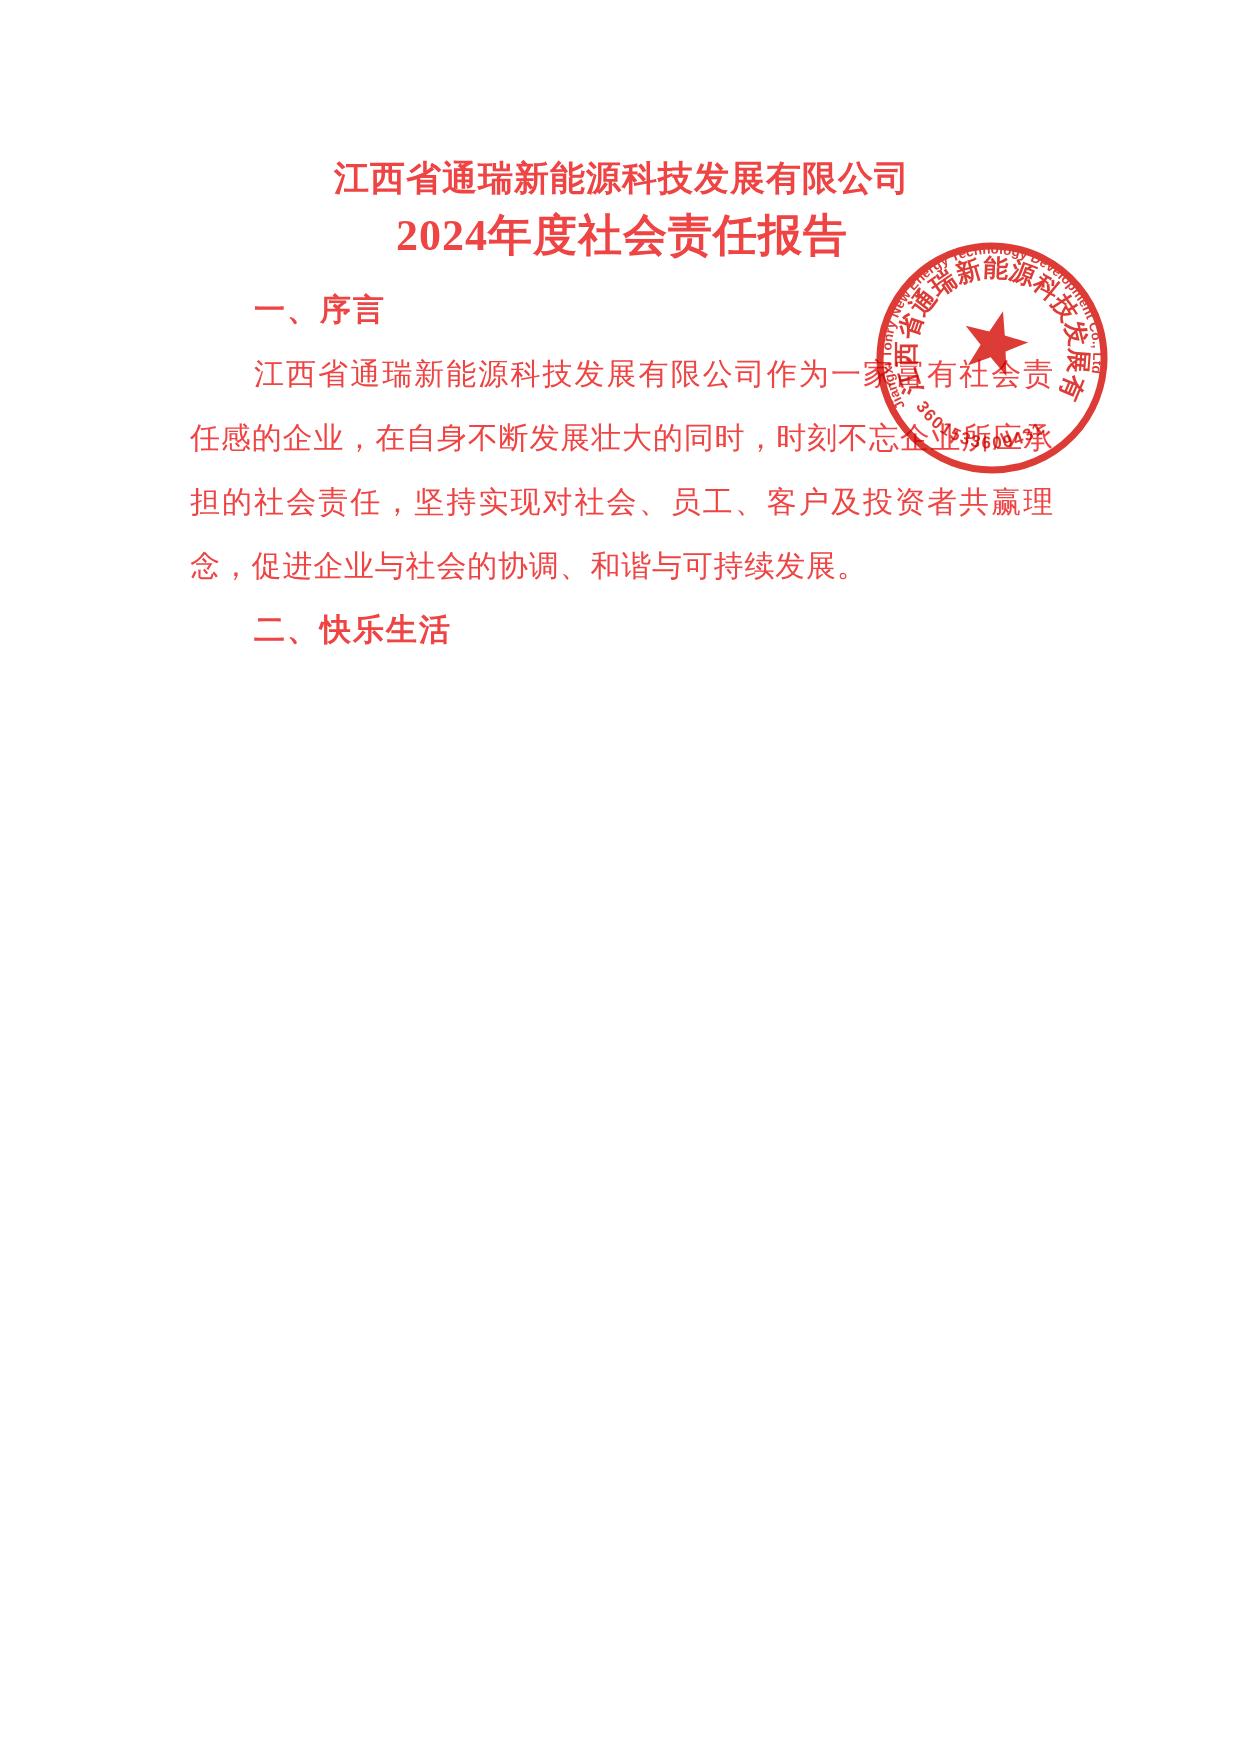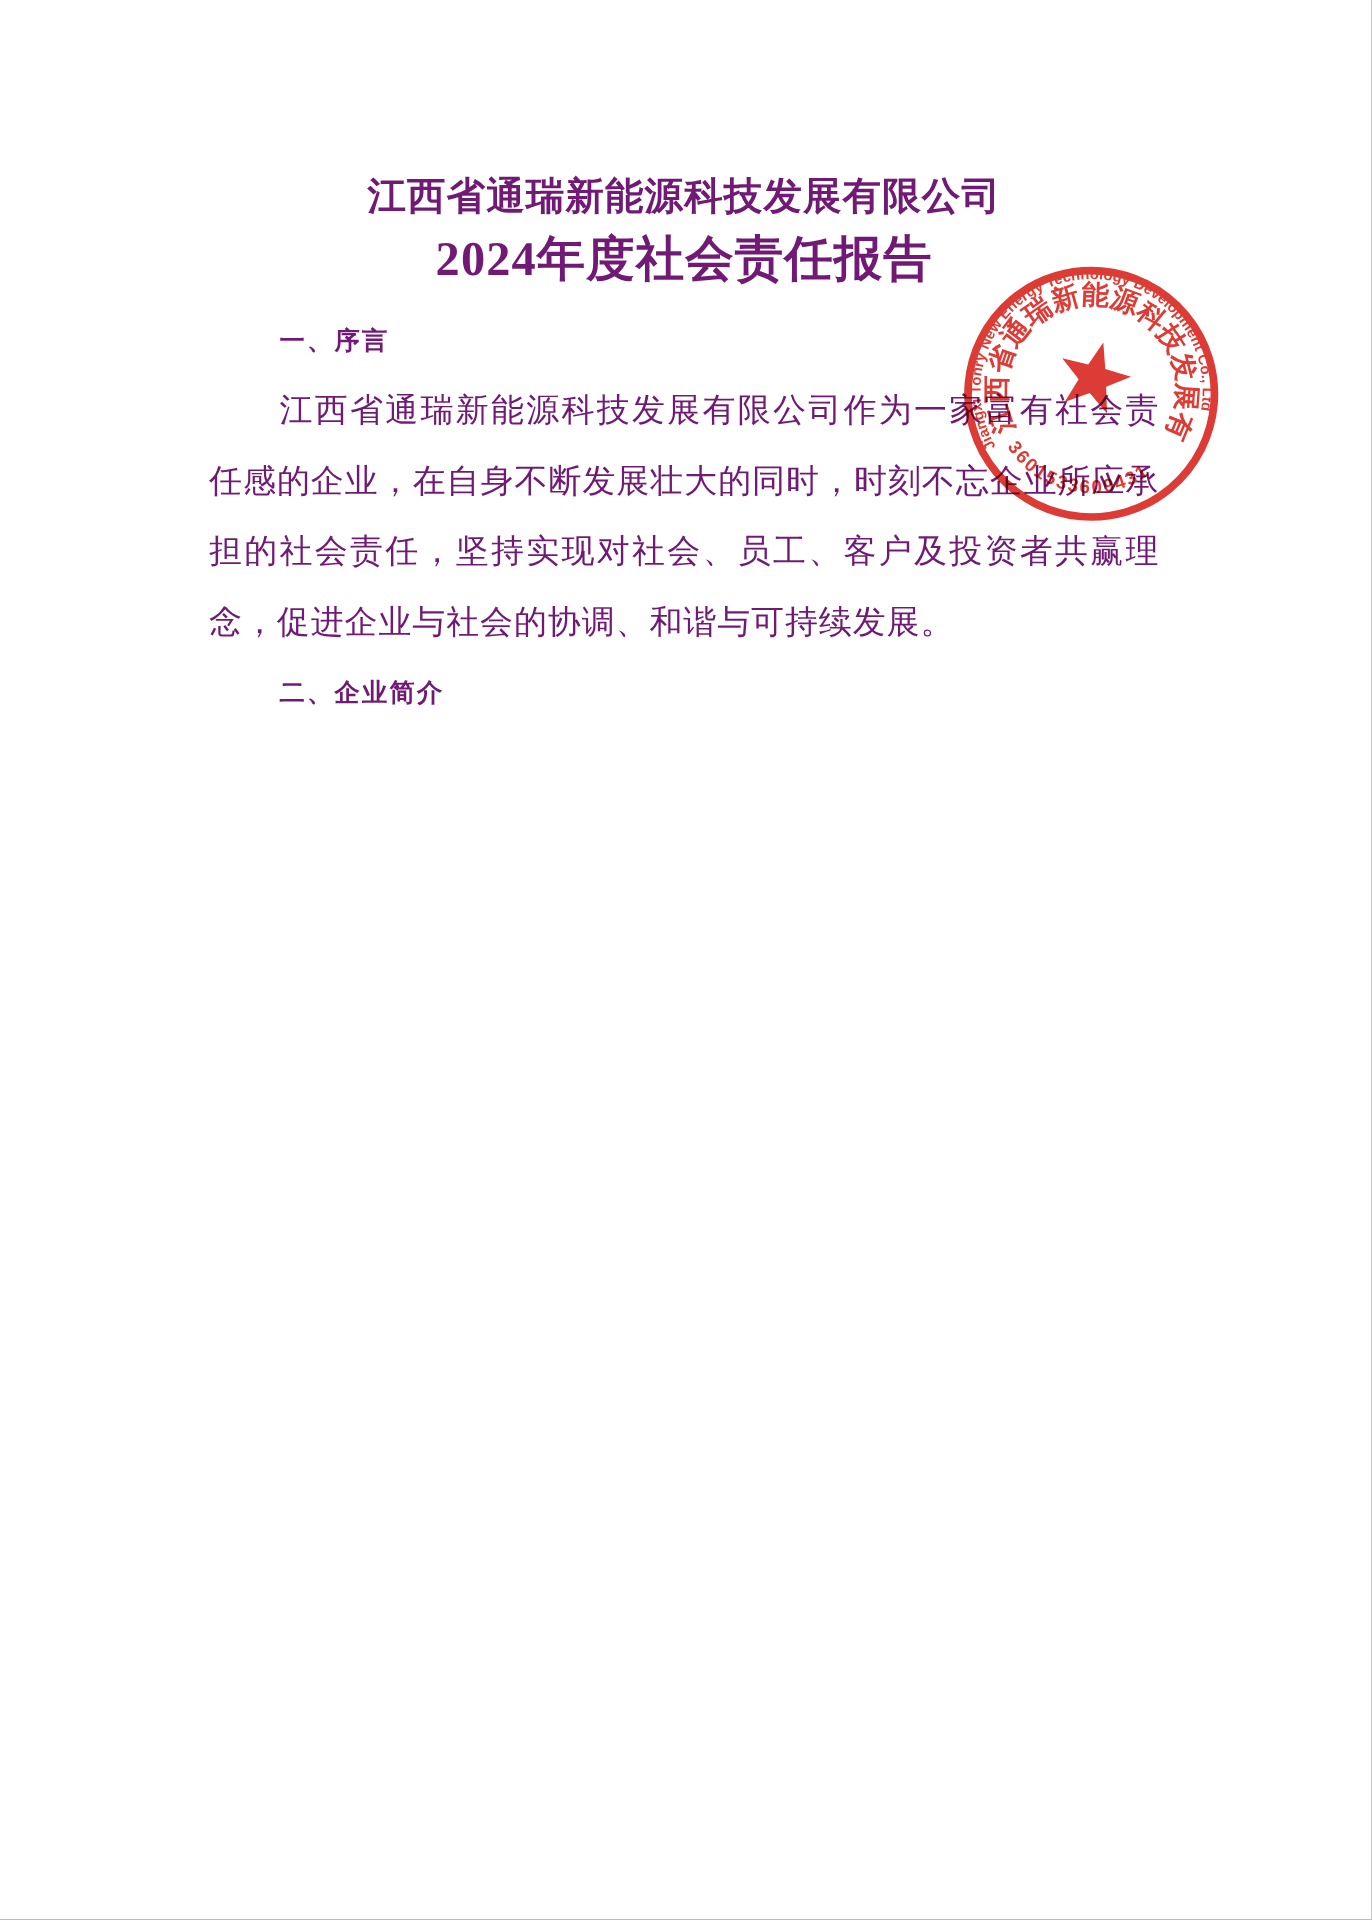--- a/index.html
+++ b/index.html
@@ -3,21 +3,21 @@
 <meta charset="utf-8">
 <style>
   html,body { margin:0; padding:0; background:#888; }
   .page {
     position:relative;
     width:1247px; height:1745px;
     margin:0 auto;
     background:#ffffff;
     overflow:hidden;
     font-family:"Liberation Serif", serif;
-    color:#701a75;
+    color:#ef4444;
   }
   .content {
     position:absolute;
     left:190px; top:0;
     width:864px;
   }
   .doc-title {
     margin:150px 0 0 0;
     font-size:35px;
     font-weight:700;
@@ -28,21 +28,21 @@
   .doc-subtitle {
     margin:0;
     font-size:44px;
     font-weight:700;
     line-height:57px;
     text-align:center;
     letter-spacing:1px;
   }
   .sec-heading {
     margin:14px 0 0 0;
-    font-size:23px;
+    font-size:31px;
     font-weight:700;
     line-height:64px;
     letter-spacing:2px;
     text-indent:64px;
   }
   .sec-heading.flow { margin-top:0; }
   .body-par {
     margin:0;
     font-size:30px;
     line-height:64px;
@@ -73,21 +73,21 @@
 
 <div class="page">
 
   <div class="content">
     <p class="doc-title">江西省通瑞新能源科技发展有限公司</p>
     <p class="doc-subtitle">2024年度社会责任报告</p>
 
     <p class="sec-heading">一、序言</p>
     <p class="body-par">江西省通瑞新能源科技发展有限公司作为一家富有社会责任感的企业，在自身不断发展壮大的同时，时刻不忘企业所应承担的社会责任，坚持实现对社会、员工、客户及投资者共赢理念，促进企业与社会的协调、和谐与可持续发展。</p>
 
-    <p class="sec-heading flow">二、企业简介</p>
+    <p class="sec-heading flow">二、快乐生活</p>
   </div>
 
   <div class="stamp">
     <svg viewBox="0 0 244 244" xmlns="http://www.w3.org/2000/svg">
       <defs>
         <path id="arcEN" d="M 41,179 A 101,101 0 1 1 203,179" fill="none"></path>
         <path id="arcCN" d="M 56,160 A 78,78 0 1 1 188,160" fill="none"></path>
         <path id="arcNUM" d="M 37,152 A 90,90 0 0 0 207,152" fill="none"></path>
       </defs>
 

